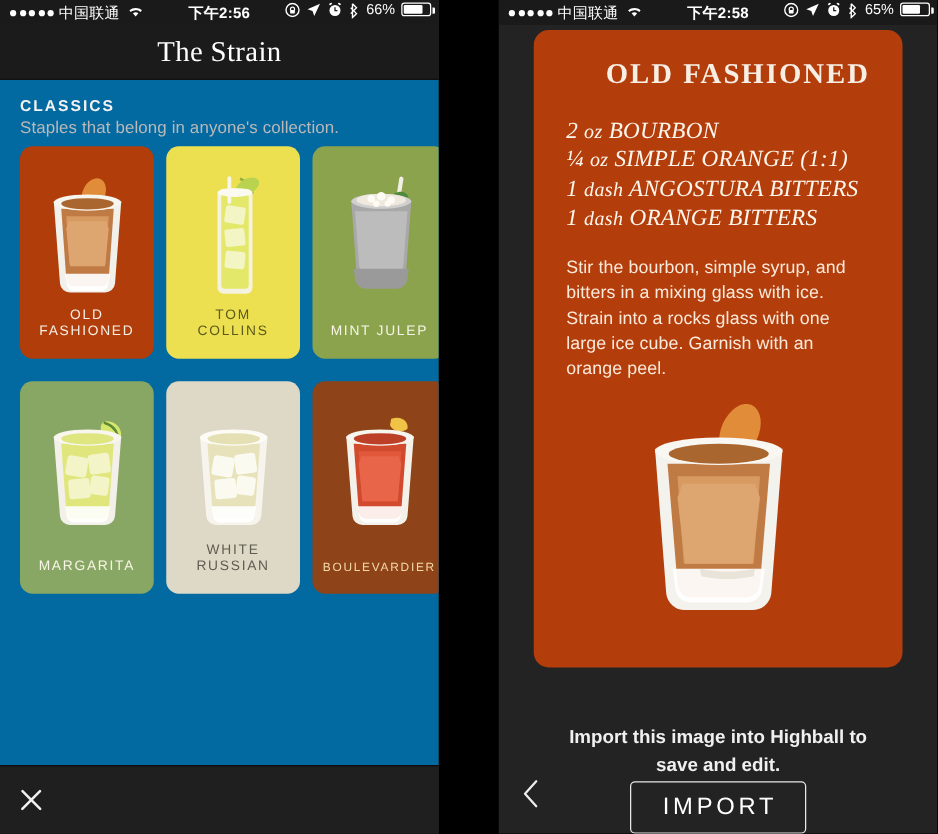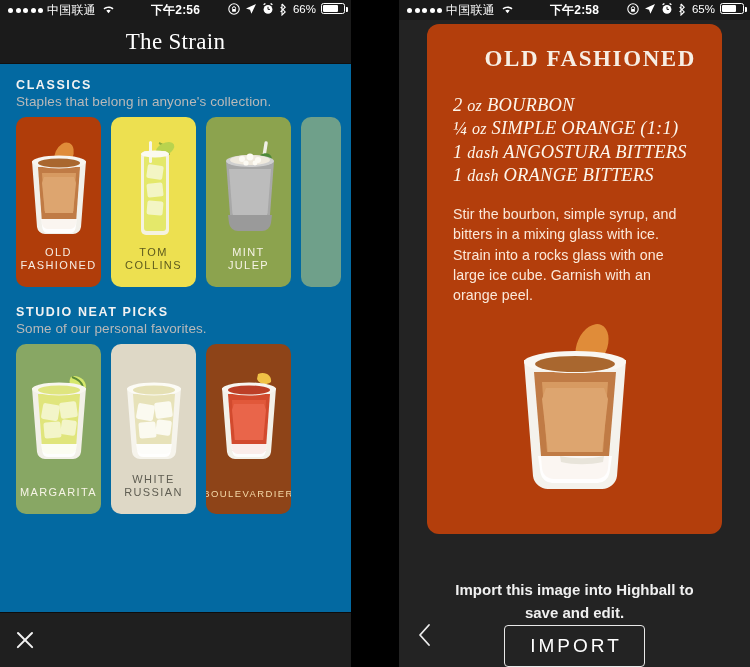--- a/index.html
+++ b/index.html
@@ -48,21 +48,21 @@
   }
   .lib-body { position: absolute; top: 64px; bottom: 55px; left: 0; right: 0; background: #0369a1; overflow: hidden; }
   .section { padding: 14px 0 0 0; }
   .sec-head { padding: 0 16px 8px 16px; }
   .sec-title {
     color: #f2f2f2; font-size: 12.5px; font-weight: bold; letter-spacing: 1.6px;
   }
   .sec-sub { color: #b9b9b9; font-size: 13.5px; margin-top: 2px; letter-spacing: .1px; }
   .card-row { display: flex; gap: 10px; padding: 0 0 0 16px; }
   .card {
-    width: 85px; height: 170px; border-radius: 10px; flex: 0 0 auto;
+    width: 107px; height: 170px; border-radius: 10px; flex: 0 0 auto;
     position: relative; display: flex; flex-direction: column;
     align-items: center; justify-content: flex-end; padding-bottom: 14px;
     overflow: hidden;
   }
   .card-label {
     font-size: 11px; letter-spacing: 1.4px; text-align: center; line-height: 1.25; z-index: 3;
     padding: 0 4px;
   }
   .card-art { position: absolute; top: 16px; left: 0; right: 0; height: 112px; z-index: 2; }
   .card-art svg { display: block; margin: 0 auto; }
@@ -242,24 +242,20 @@
               </svg>
             </div>
             <div class="card-label" style="color:#f7f4e6">MINT JULEP</div>
           </div>
 
           <div class="card" style="background:#6fa08a;width:40px"></div>
         </div>
       </div>
 
       <div class="section" style="padding-top:18px">
-        <div class="sec-head">
-          <div class="sec-title">STUDIO NEAT PICKS</div>
-          <div class="sec-sub">Some of our personal favorites.</div>
-        </div>
         <div class="card-row">
 
           <div class="card" style="background:#88a764">
             <div class="card-art">
               <svg width="86" height="104" viewBox="0 0 86 104">
                 <path d="M58 16c7 0 12 5 12 11 0 2-9 3-14 0-4-3-3-11 2-11Z" fill="#d6e86c"></path>
                 <path d="M56 17c6 2 10 6 11 10" stroke="#5e8a37" stroke-width="2" fill="none"></path>
                 <path d="M16 28h54l-5 64a8 8 0 0 1-8 7H29a8 8 0 0 1-8-7Z" fill="#f2f0e8"></path>
                 <path d="M22 34h42l-4 54c-.3 4-3 6-6.5 6H32.5c-3.5 0-6.2-2-6.5-6Z" fill="#e0e57c"></path>
                 <g fill="#f3f5c9">

